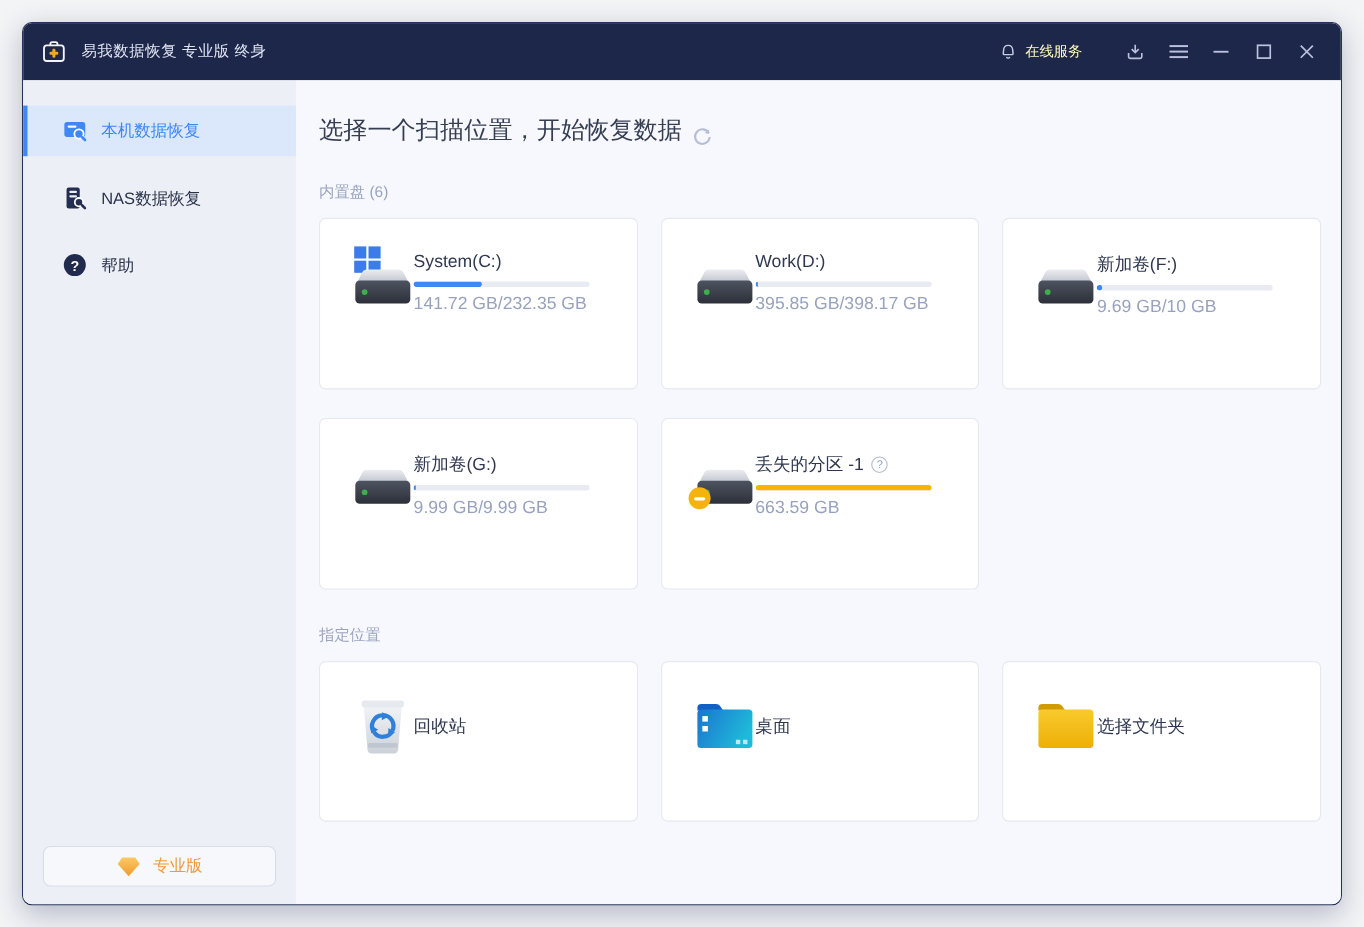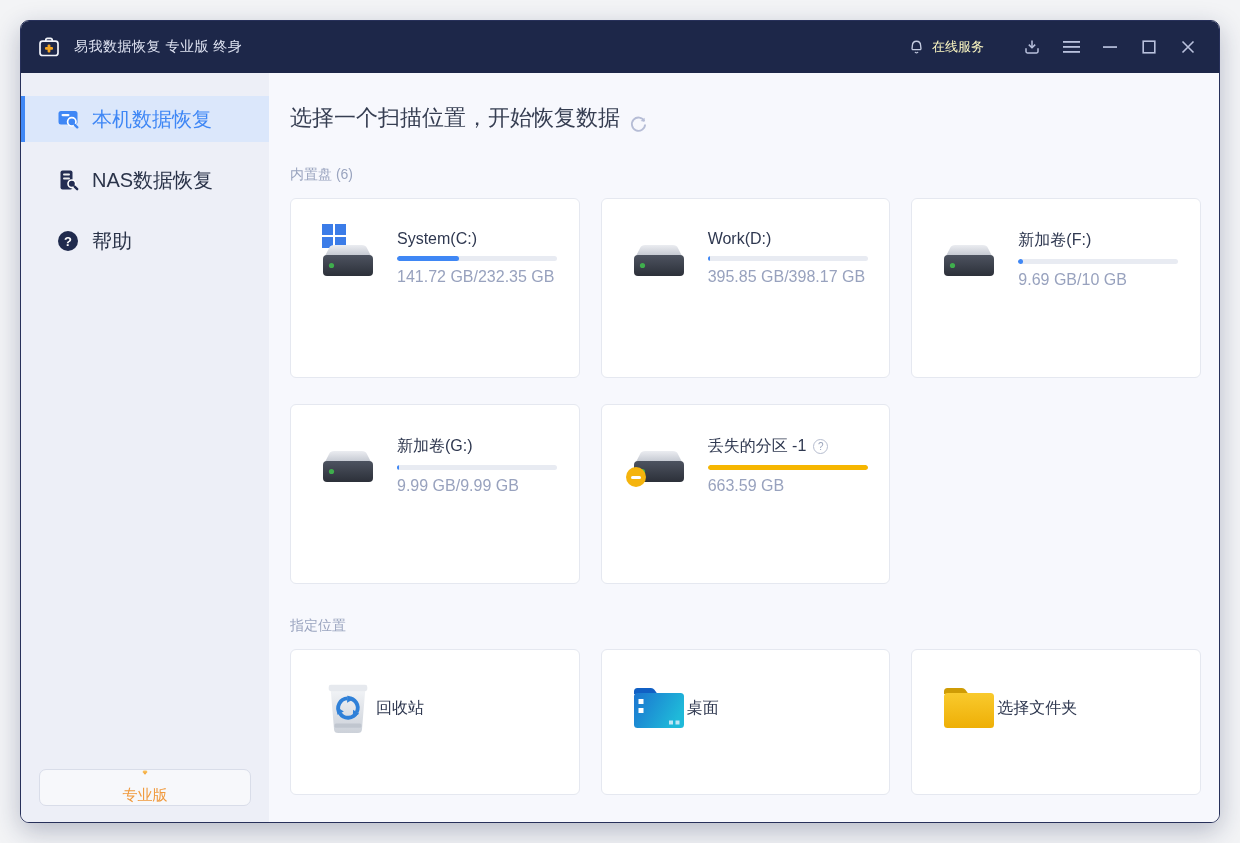--- a/index.html
+++ b/index.html
@@ -34,51 +34,51 @@
   .tb-btn svg { display:block; }
   
   .app-body { flex:1; display:flex; min-height:0; }
   .sidebar {
     width:248px; flex:0 0 248px; background:#edeff7; position:relative;
     padding-top:23px;
   }
   .nav-item {
     height:46px; display:flex; align-items:center; padding-left:36px;
     margin-bottom:15px; cursor:pointer; position:relative;
-    font-size:20px; color:#2a3349;
+    font-size:15px; color:#2a3349;
   }
   .nav-item .nav-icon { width:22px; height:22px; margin-right:13px; display:flex; align-items:center; justify-content:center; }
   .nav-item.active { background:#dbe7fb; color:#3f87f5; }
   .nav-item.active::before {
     content:""; position:absolute; left:0; top:0; bottom:0; width:4px; background:#3f87f5;
   }
   .help-circle {
     width:20px; height:20px; border-radius:50%; background:#1f2a4d;
     display:flex; align-items:center; justify-content:center;
   }
   .help-circle::after { content:"?"; color:#fff; font-size:13px; font-weight:bold; }
   .upgrade-btn {
     position:absolute; left:18px; right:18px; bottom:16px; height:37px;
     border:1px solid #d9dde9; border-radius:7px; background:rgba(255,255,255,.55);
     display:flex; align-items:center; justify-content:center; gap:11px;
-    color:#f09a3e; font-size:15px; cursor:pointer;flex-direction:column;
+    color:#f09a3e; font-size:15px; cursor:pointer;
   }
   
   .main {
     flex:1; background:#f7f8fd; padding:30px 18px 0 21px; overflow:hidden;
   }
   .heading-row { display:flex; align-items:flex-end; gap:10px; }
   .page-heading { font-size:22px; color:#363e52; }
   .refresh-btn { cursor:pointer; display:flex; margin-top:3px; }
   .section-label { font-size:14px; color:#9aa4bf; margin-top:33px; margin-bottom:14px; }
   .card-grid { display:grid; grid-template-columns:repeat(3,1fr); column-gap:21px; row-gap:26px; }
   .card {
     background:#fff; border:1px solid #e5e8f0; border-radius:6px; cursor:pointer;
   }
-  .drive-card { height:180px; display:flex; padding:25px 16px 0 29px; gap:21px; }
+  .drive-card { height:156px; display:flex; padding:25px 16px 0 29px; }
   .drive-icon-wrap { position:relative; width:56px; height:56px; flex:0 0 56px; }
   .win-logo {
     position:absolute; top:0; left:2px; width:24px; height:24px;
     display:grid; grid-template-columns:11px 11px; grid-template-rows:11px 11px; gap:2px;
   }
   .win-logo span { background:#3b7ce8; }
   .drive-svg { position:absolute; left:0; bottom:2px; }
   .minus-badge {
     position:absolute; left:-5px; bottom:-1px; width:20px; height:20px; border-radius:50%;
     background:#f5b40d; display:flex; align-items:center; justify-content:center;

